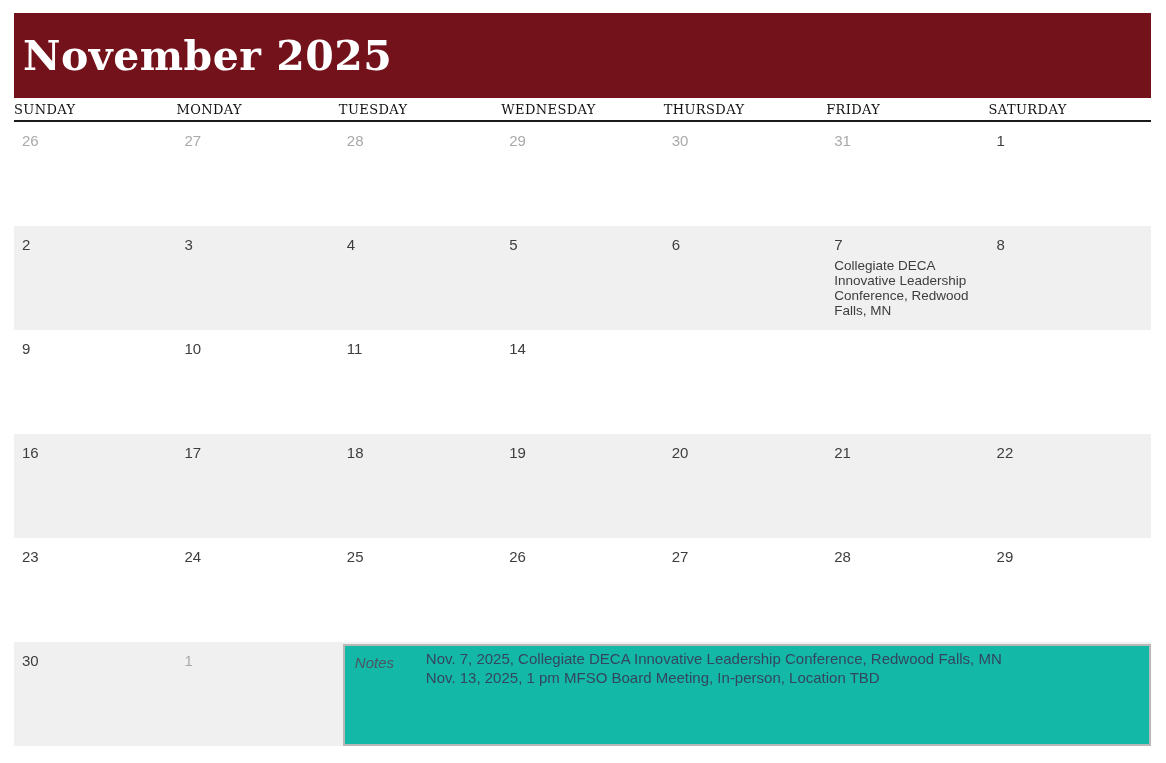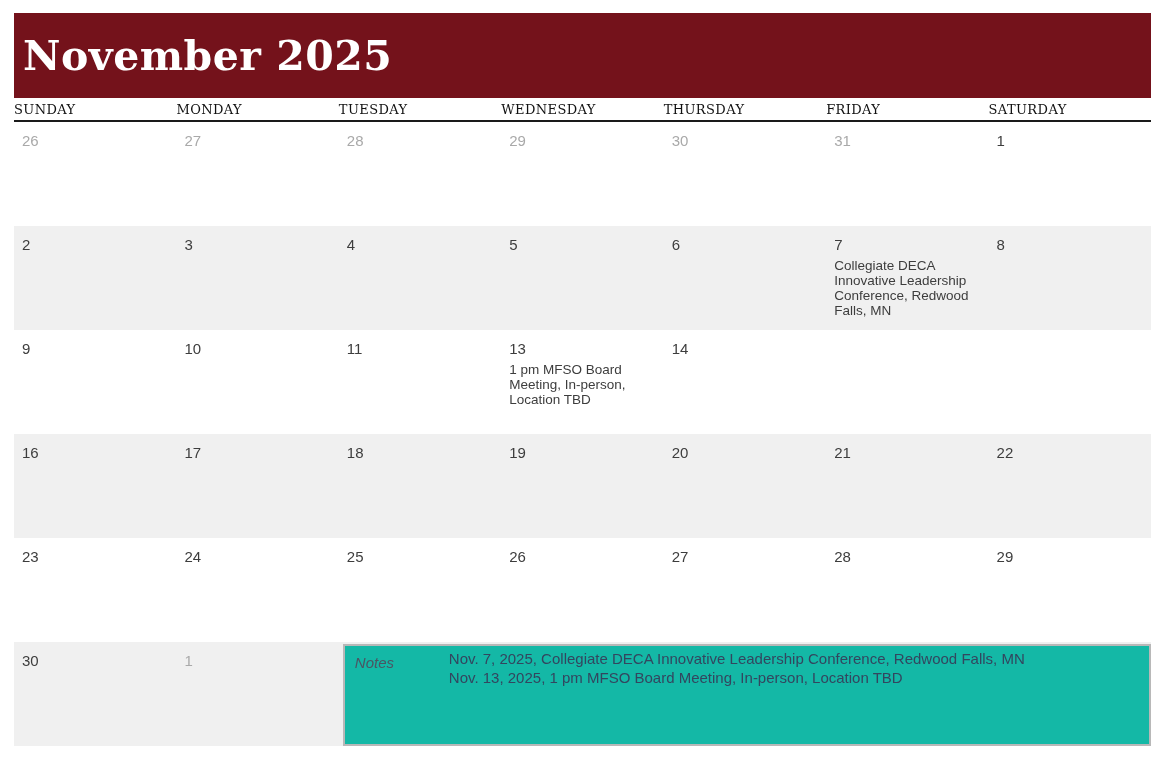--- a/index.html
+++ b/index.html
@@ -71,21 +71,21 @@
     position:relative;
     overflow:hidden;
   }
   .notes-label{
     position:absolute;left:10px;top:8px;
     font-style:italic;
     font-size:15px;
     color:var(--notes-label);
   }
   .notes-content{
-    margin:3px 8px 0 104px;
+    margin:3px 8px 0 81px;
     font-size:15px;line-height:19px;
     color:var(--notes-text);
   }
 </style>
 </head>
 <body>
 
 <div class="page">
 
   <div class="masthead">
@@ -118,21 +118,20 @@
         <div class="cell"><span class="num">4</span></div>
         <div class="cell"><span class="num">5</span></div>
         <div class="cell"><span class="num">6</span></div>
         <div class="cell"><span class="num">7</span><div class="event">Collegiate DECA Innovative Leadership Conference, Redwood Falls, MN</div></div>
         <div class="cell"><span class="num">8</span></div>
       </div>
       <div class="week">
         <div class="cell"><span class="num">9</span></div>
         <div class="cell"><span class="num">10</span></div>
         <div class="cell"><span class="num">11</span></div>
-        <div class="cell"><span class="num">13</span><div class="event">1 pm MFSO Board Meeting, In-person, Location TBD</div></div>
         <div class="cell"><span class="num">14</span></div>
       </div>
       <div class="week shaded">
         <div class="cell"><span class="num">16</span></div>
         <div class="cell"><span class="num">17</span></div>
         <div class="cell"><span class="num">18</span></div>
         <div class="cell"><span class="num">19</span></div>
         <div class="cell"><span class="num">20</span></div>
         <div class="cell"><span class="num">21</span></div>
         <div class="cell"><span class="num">22</span></div>

